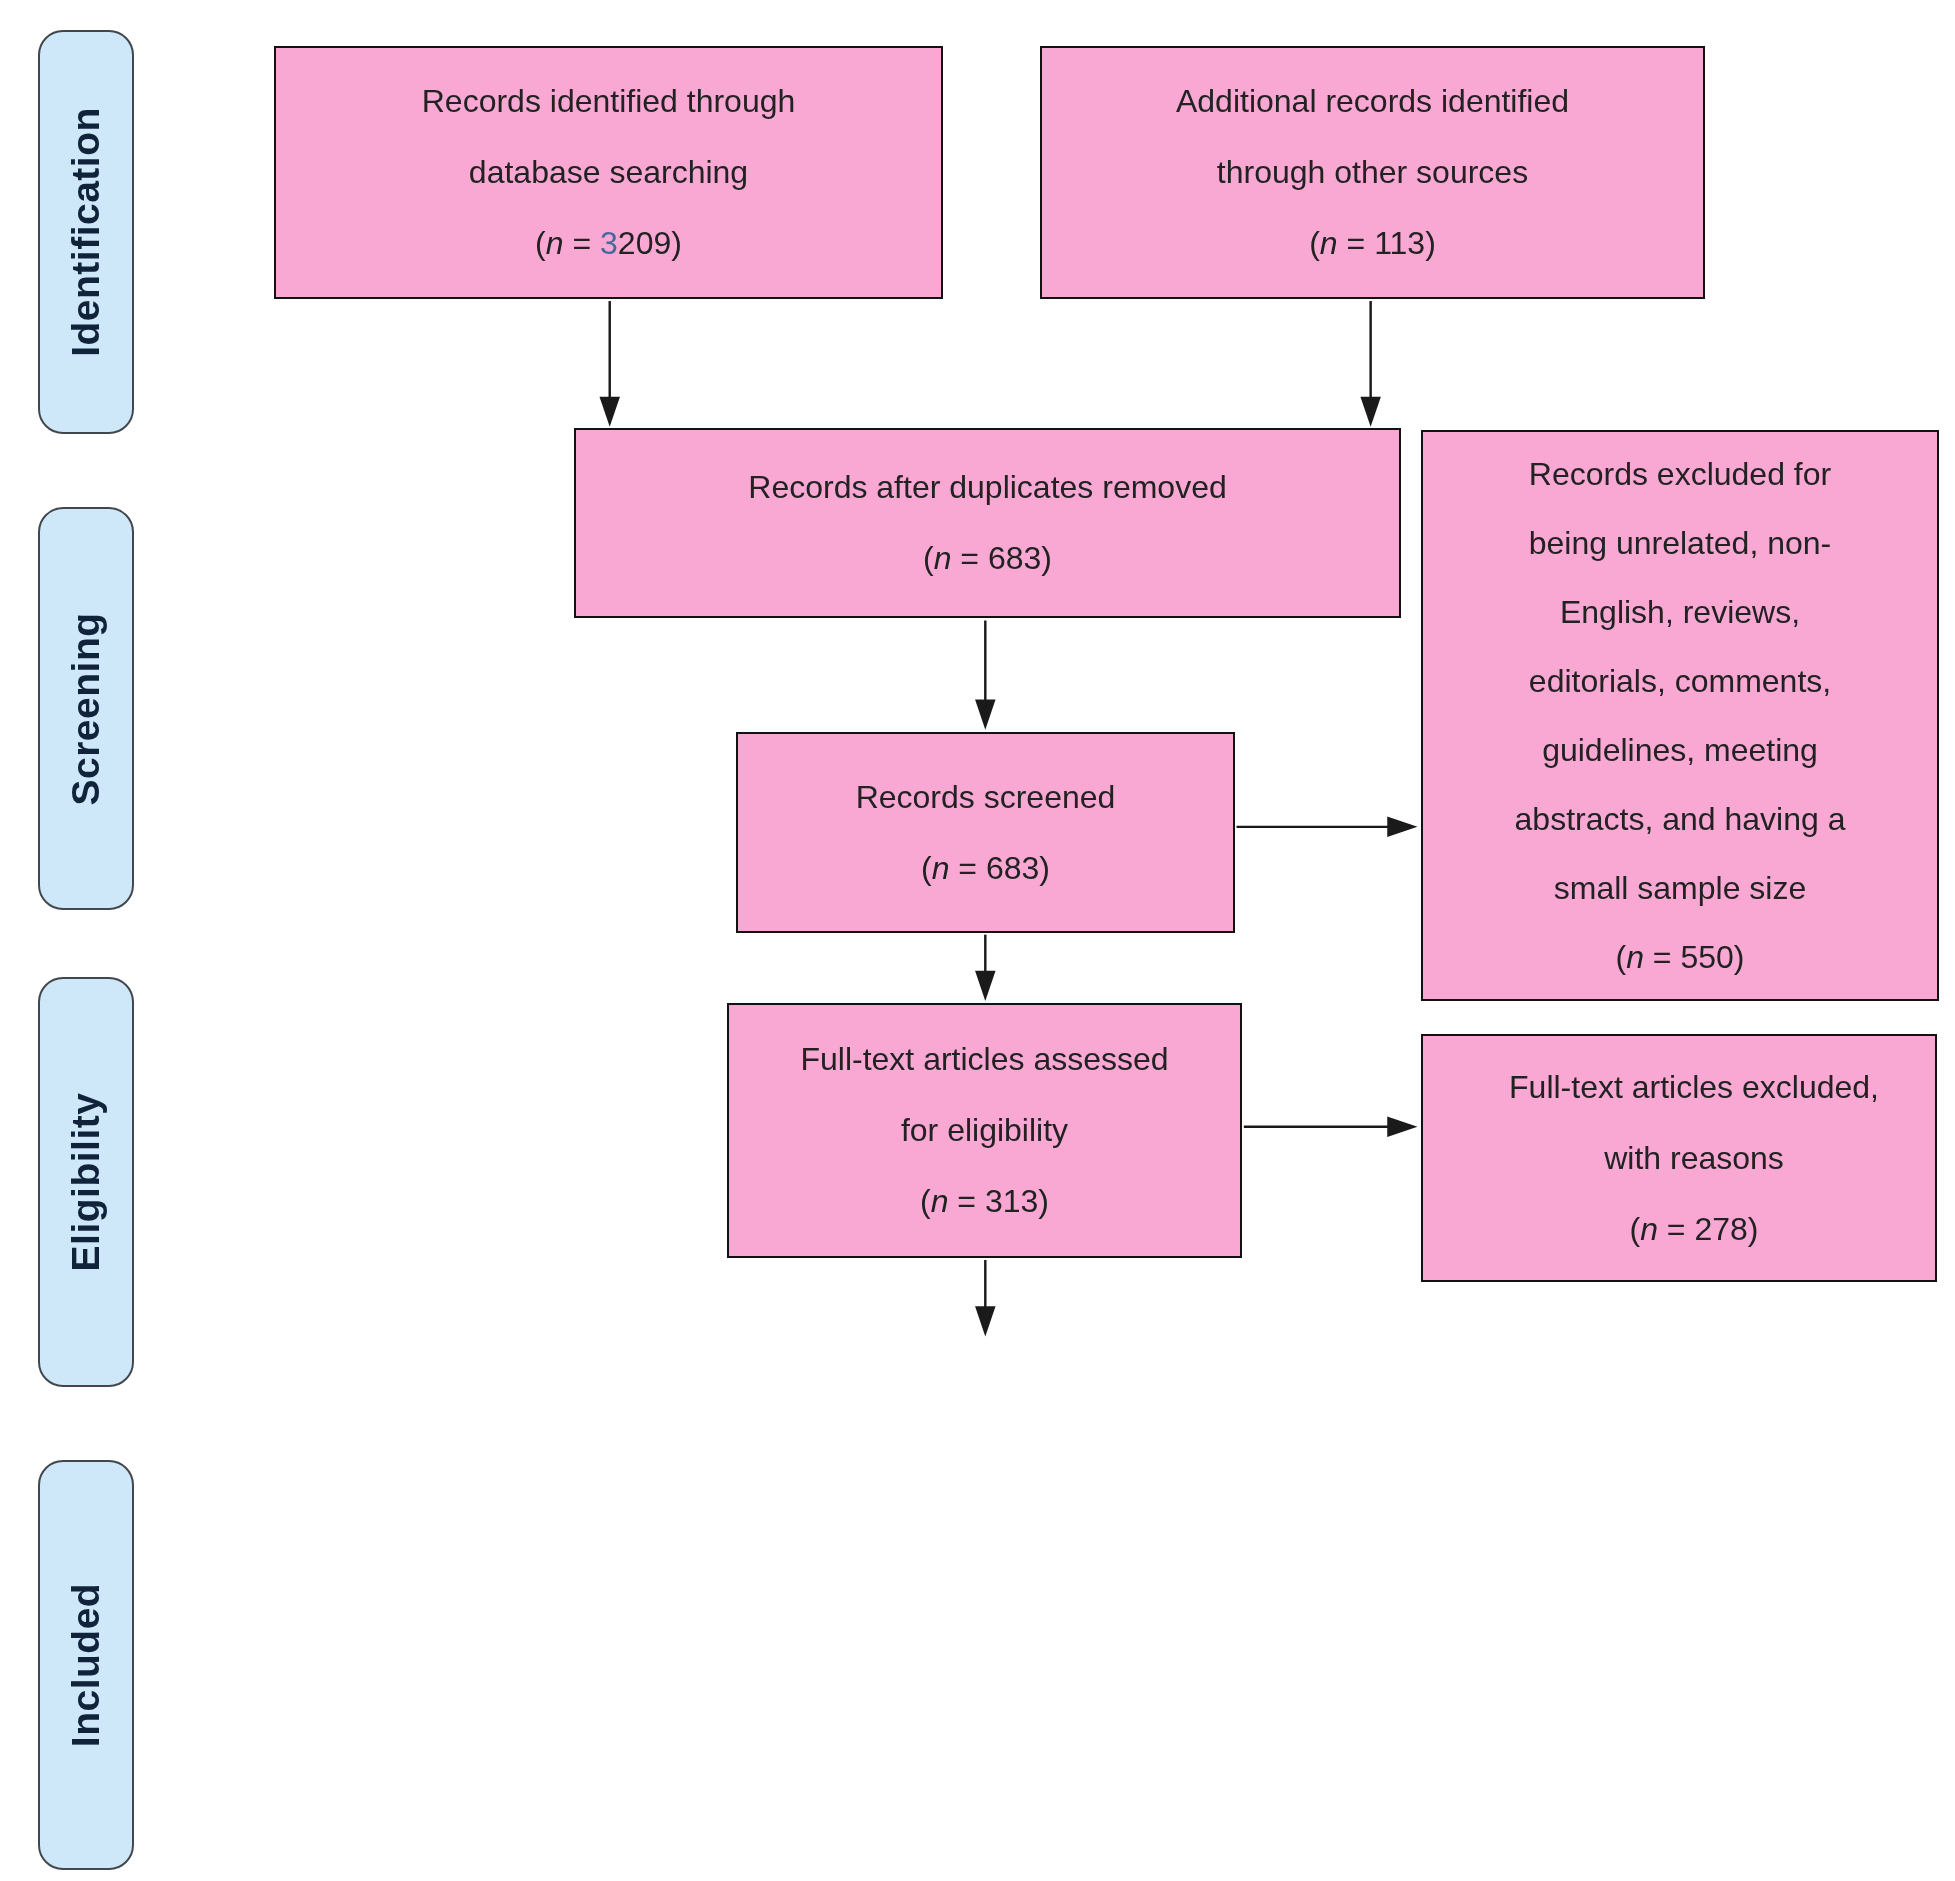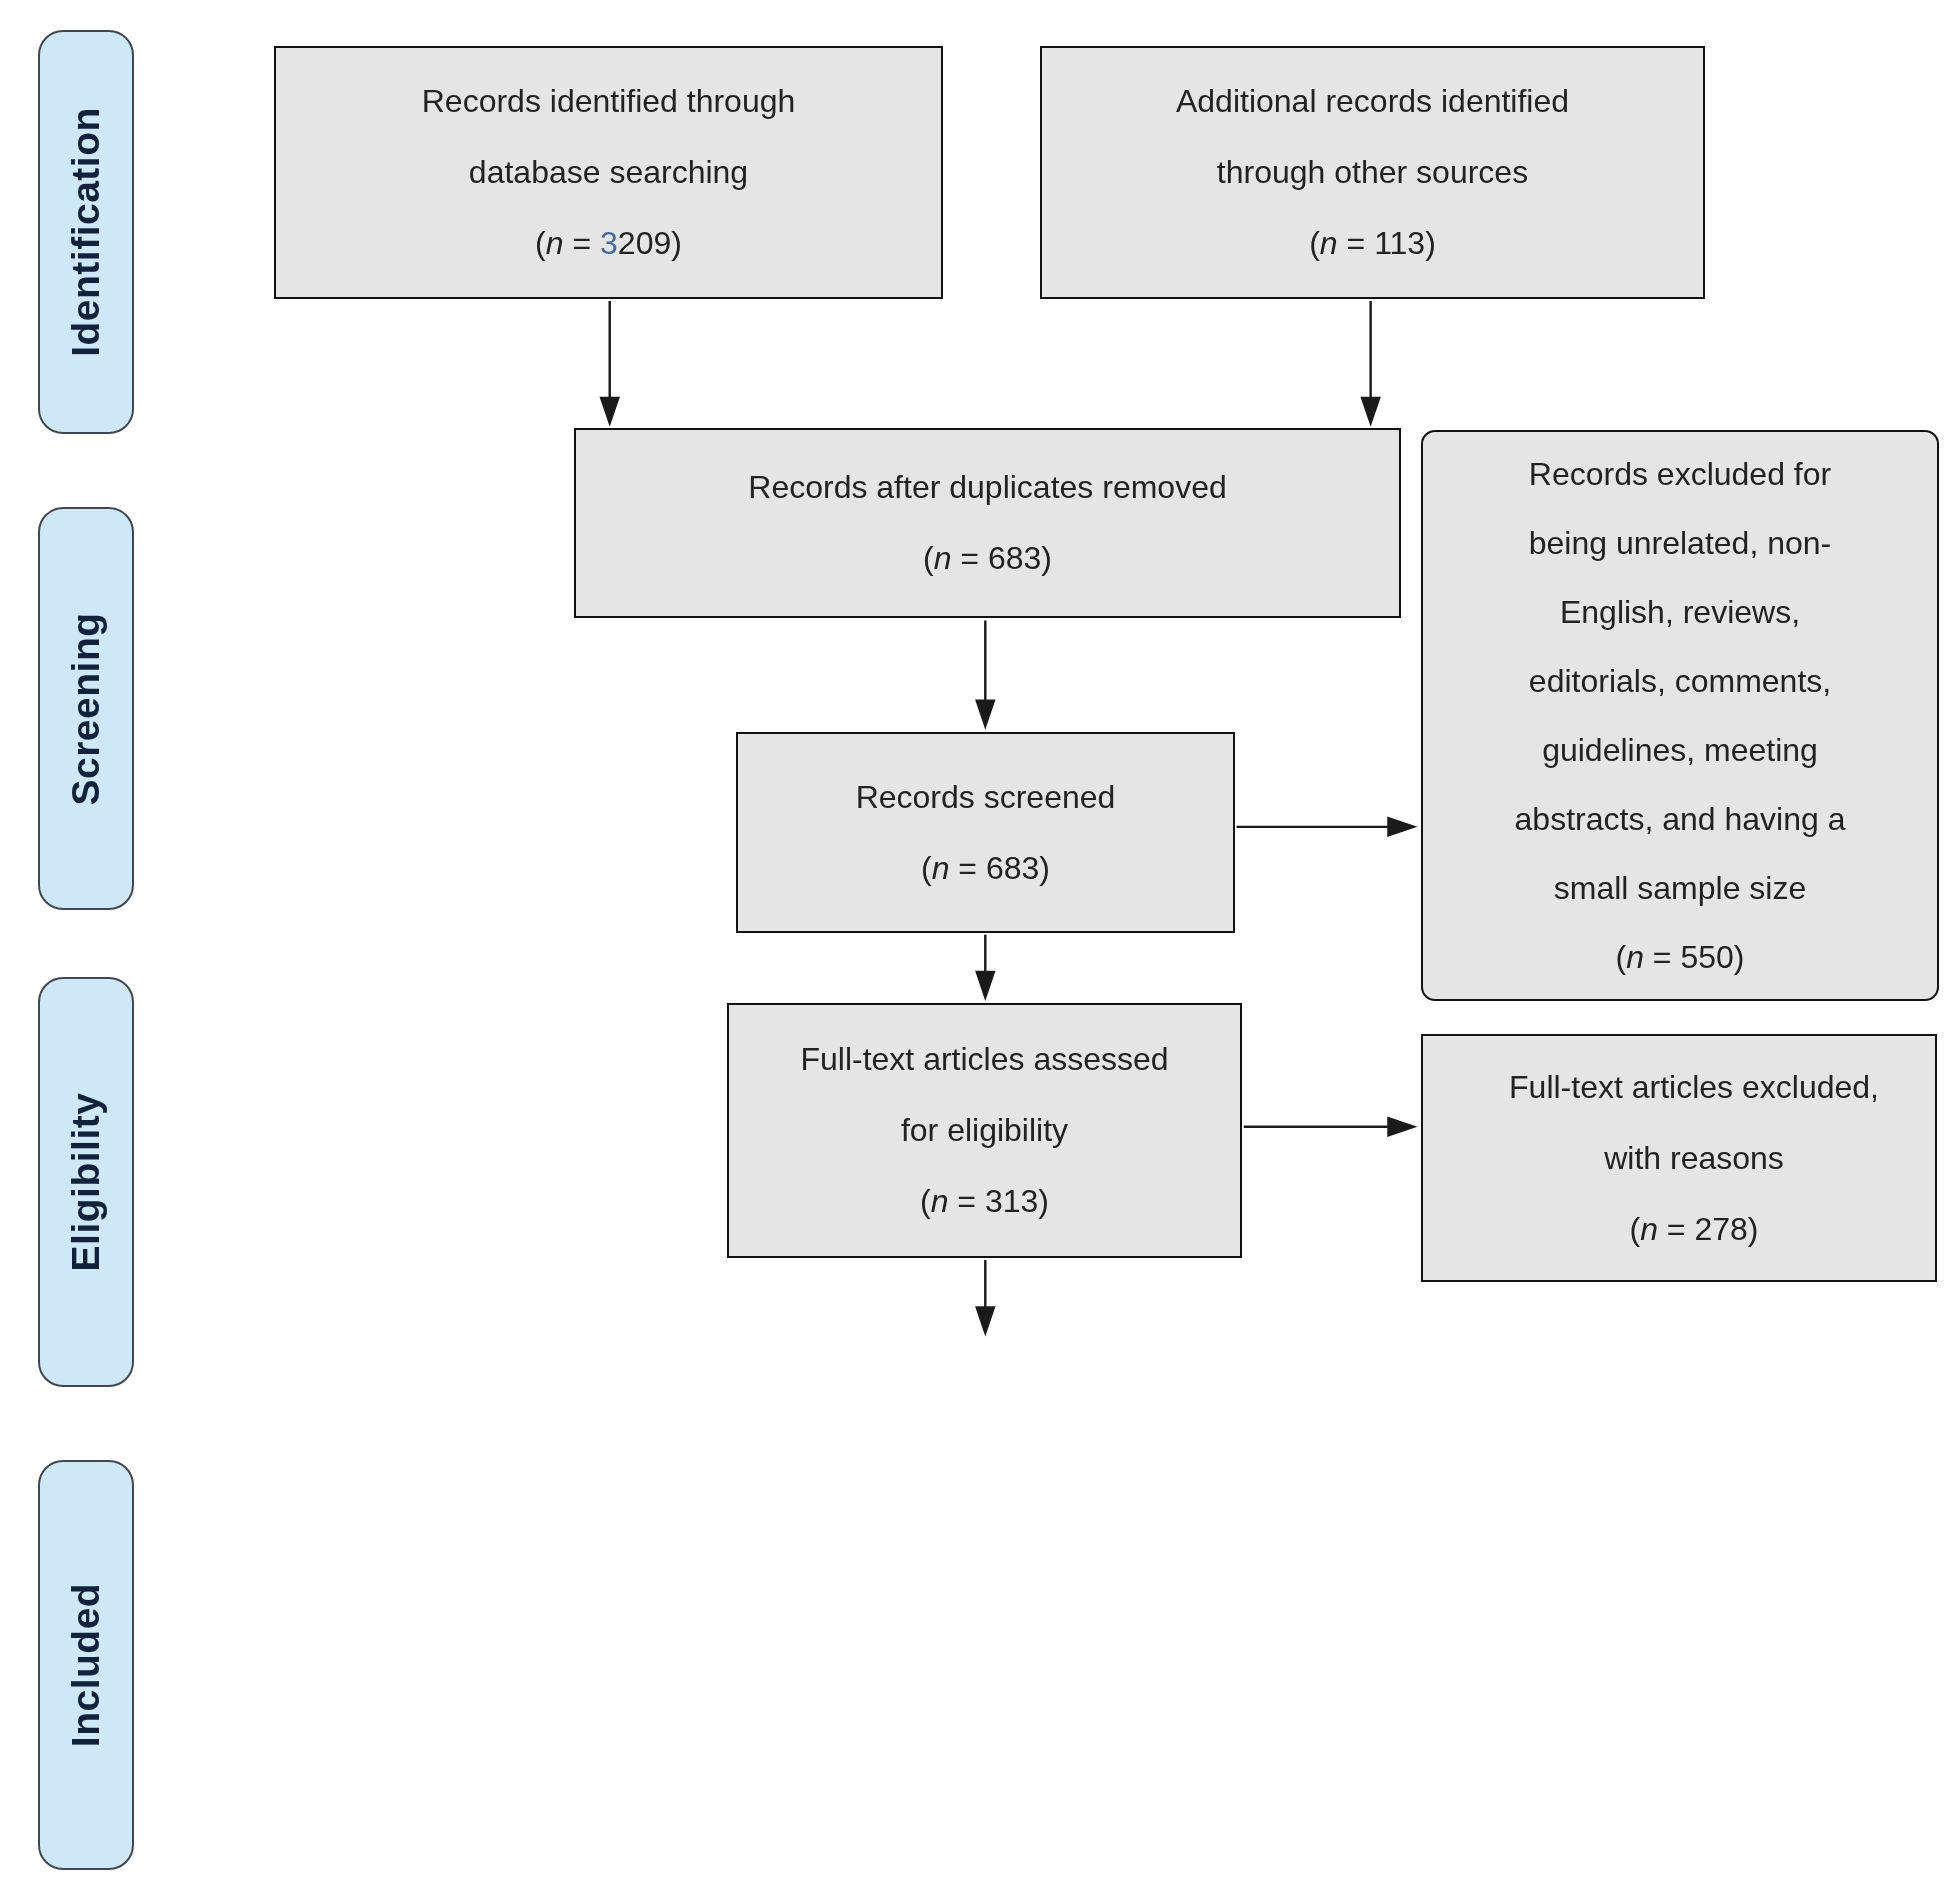--- a/index.html
+++ b/index.html
@@ -38,37 +38,37 @@
     transform:rotate(-90deg);
     white-space:nowrap;
     font-size:39px;
     font-weight:bold;
     letter-spacing:0.5px;
     color:var(--stage-text);
   }
   
   .fbox{
     position:absolute;
-    background:#e5e5e5;
+    background:#f9a8d4;
     border:2.9px solid var(--box-border);
     box-sizing:border-box;
     display:flex;
     flex-direction:column;
     align-items:center;
     justify-content:center;
     text-align:center;
     font-size:32px;
     line-height:71px;
     color:var(--box-text);
   }
   .fbox .ln{display:block;white-space:nowrap;}
   .nline span{white-space:pre;}
   .nvar{font-style:italic;}
   .hl3{color:var(--highlight-digit);}
-  .fbox.tight{line-height:69px;border-radius:14px;}
+  .fbox.tight{line-height:69px;}
   
   #arrows{
     position:absolute;
     left:0;top:0;
     pointer-events:none;
   }
   #arrows line{stroke:var(--arrow);stroke-width:5;}
   #arrows polygon{fill:var(--arrow);}
 </style>
 </head>

